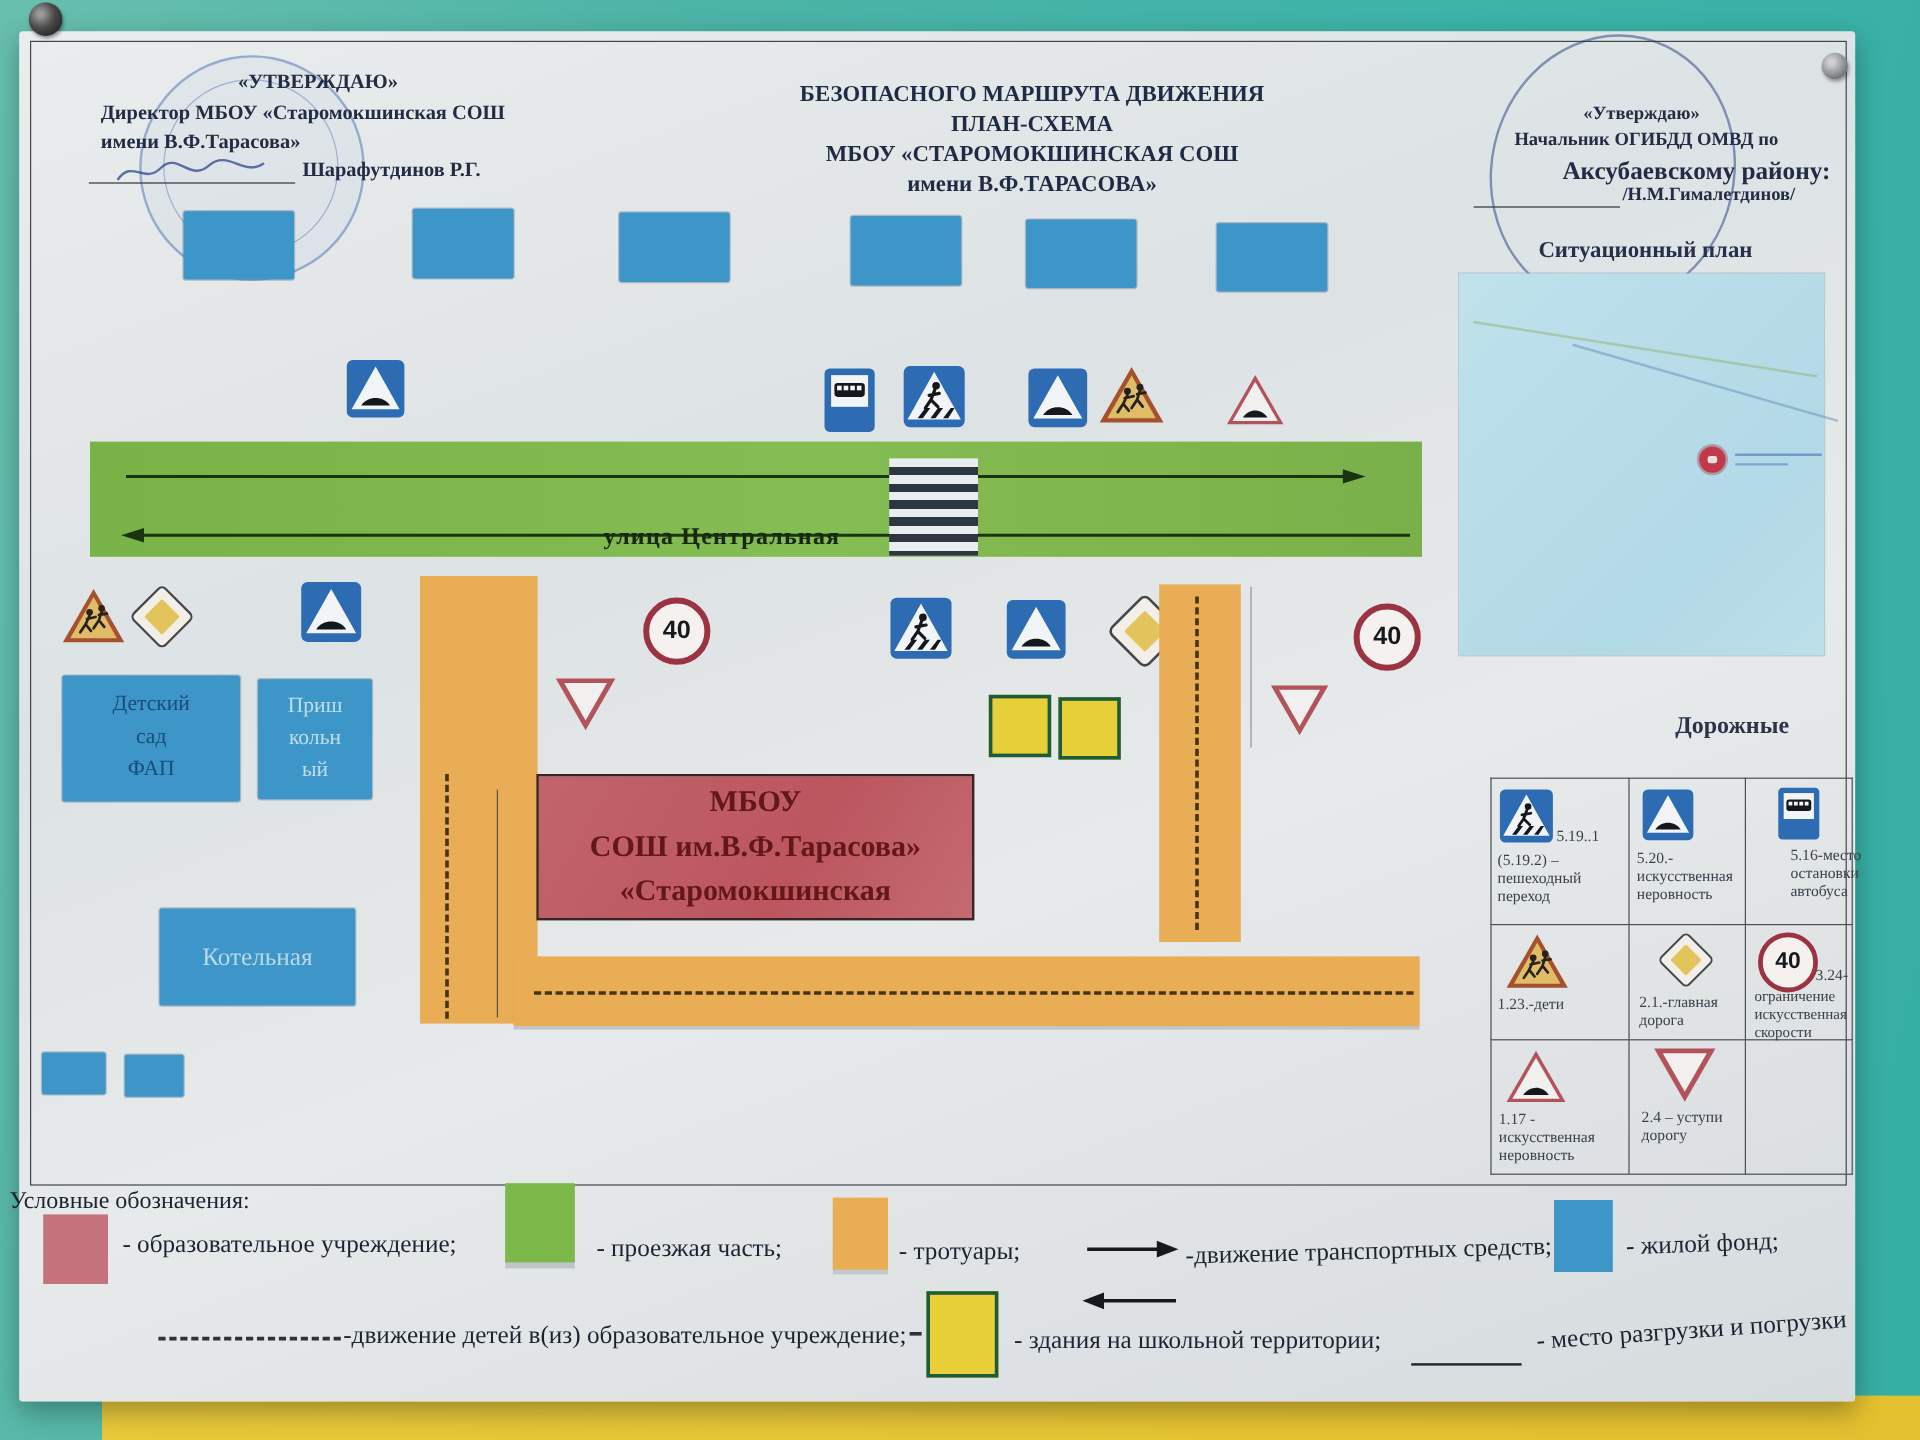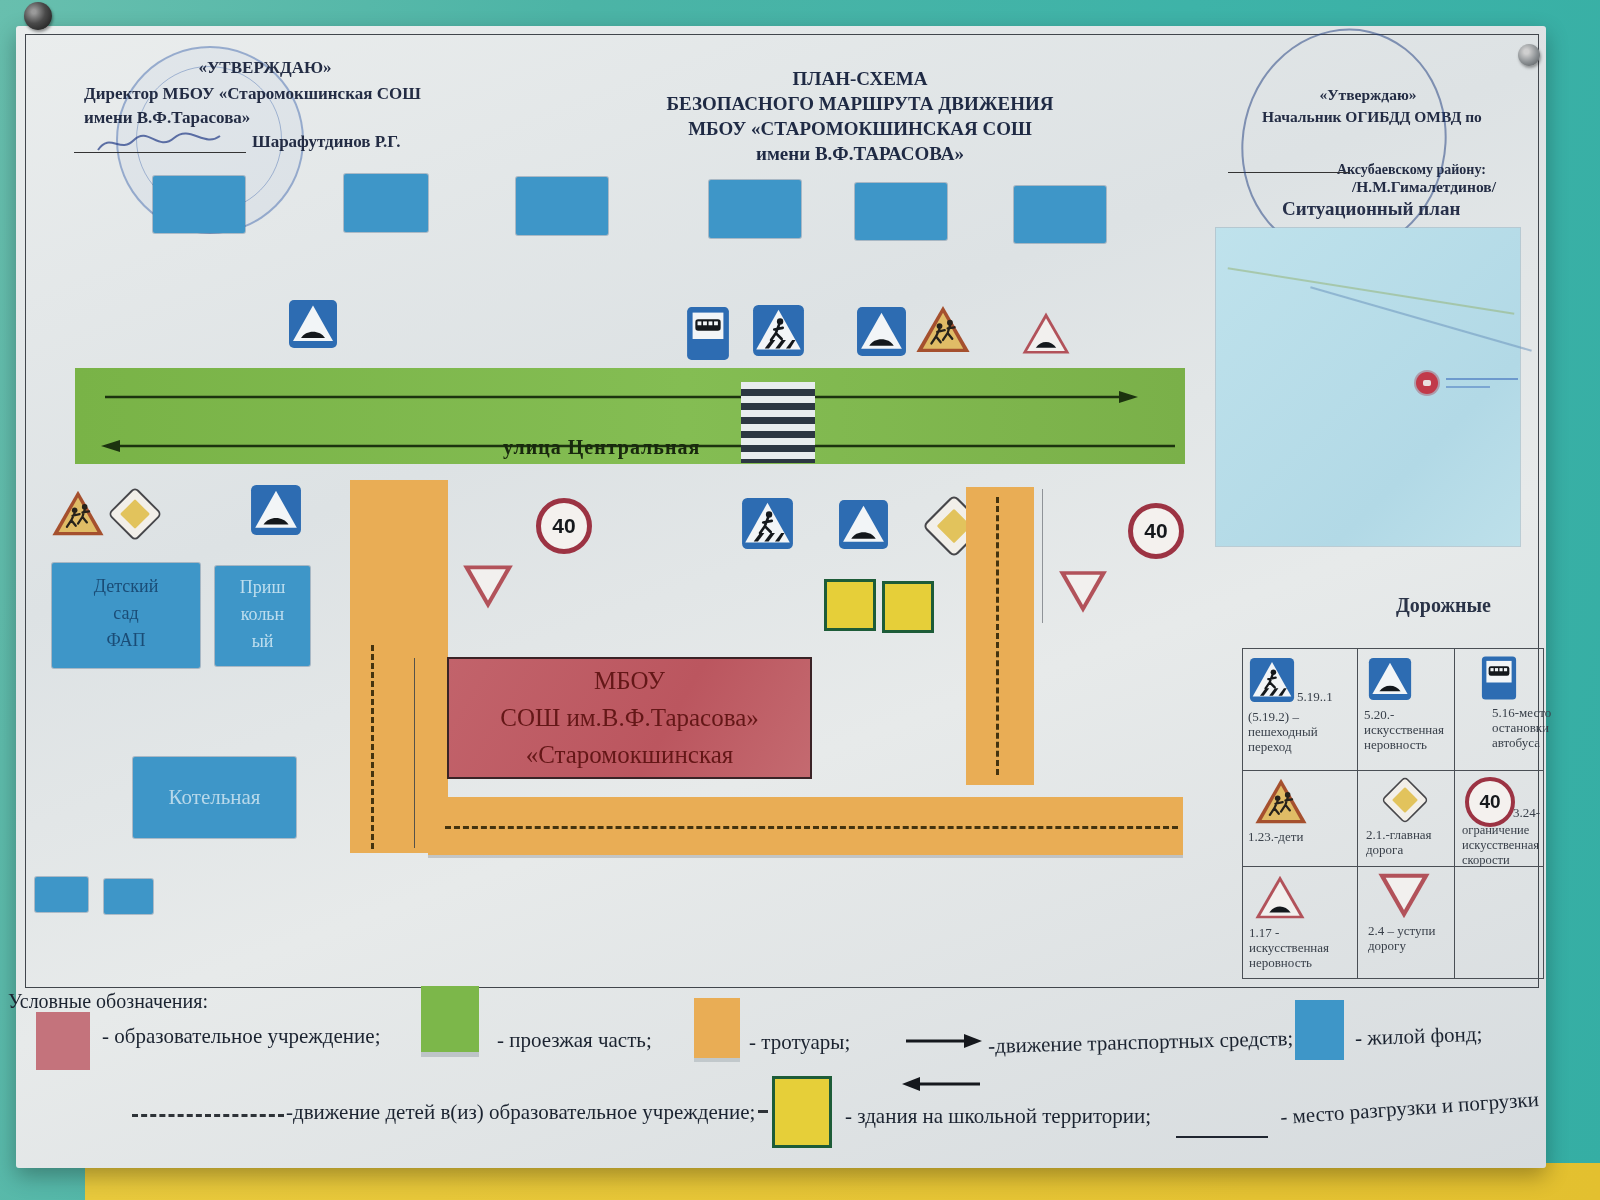--- a/index.html
+++ b/index.html
@@ -102,31 +102,31 @@
   <div class="txt ctr" style="left:150px;top:58px;width:230px;font-size:17px;">«УТВЕРЖДАЮ»</div>
   <div class="txt" style="left:84px;top:84px;font-size:17px;">Директор МБОУ «Старомокшинская СОШ</div>
   <div class="txt" style="left:84px;top:108px;font-size:17px;">имени В.Ф.Тарасова»</div>
   <svg class="a" style="left:92px;top:126px;width:150px;height:32px" viewBox="0 0 150 32">
     <path d="M6 24 C18 6 28 28 42 14 S66 26 82 12 S112 22 128 10" stroke="rgba(45,70,140,.75)" stroke-width="2" fill="none"></path>
   </svg>
   <div class="a" style="left:74px;top:152px;width:172px;border-bottom:1.5px solid #333;"></div>
   <div class="txt" style="left:252px;top:132px;font-size:17px;">Шарафутдинов Р.Г.</div>
 
   <div class="a ctr" style="left:610px;top:66px;width:500px;font-family:'Liberation Serif',serif;font-weight:bold;color:#1f2a44;font-size:19px;line-height:25px;">
+    <div>БЕЗОПАСНОГО МАРШРУТА  ДВИЖЕНИЯ</div>
     <div>ПЛАН-СХЕМА</div>
-    <div>БЕЗОПАСНОГО МАРШРУТА  ДВИЖЕНИЯ</div>
     <div>МБОУ «СТАРОМОКШИНСКАЯ СОШ</div>
     <div>имени В.Ф.ТАРАСОВА»</div>
   </div>
 
   <div class="txt ctr" style="left:1298px;top:86px;width:140px;font-size:15.5px;">«Утверждаю»</div>
   <div class="txt" style="left:1262px;top:108px;font-size:15.5px;">Начальник ОГИБДД ОМВД по</div>
-  <div class="txt" style="left:1337px;top:130px;font-size:14px;margin-top:32px;">Аксубаевскому району:</div>
+  <div class="txt" style="left:1302px;top:130px;font-size:21px;">Аксубаевскому району:</div>
   <div class="a" style="left:1228px;top:172px;width:122px;border-bottom:1.5px solid #333;"></div>
-  <div class="txt" style="left:1352px;top:154px;font-size:15.5px;margin-top:24px;">/Н.М.Гималетдинов/</div>
+  <div class="txt" style="left:1352px;top:154px;font-size:15.5px;">/Н.М.Гималетдинов/</div>
   <div class="a" style="left:1242px;top:28px;width:200px;height:225px;border:2px solid rgba(30,60,125,.5);border-radius:50%;transform:rotate(13deg);"></div>
 
   <div class="txt" style="left:1282px;top:198px;font-size:19px;font-weight:bold;color:#27304a;">Ситуационный план</div>
   <div class="a" style="left:1216px;top:228px;width:304px;height:318px;background:linear-gradient(135deg,#bfe2ec,#b2d9e6 70%,#bde0ea);box-shadow:0 0 0 1px rgba(120,160,180,.4);">
     <div class="a" style="left:10px;top:62px;width:290px;border-top:2px solid rgba(150,180,120,.55);transform:rotate(9deg);"></div>
     <div class="a" style="left:90px;top:90px;width:230px;border-top:2px solid rgba(110,150,190,.55);transform:rotate(16deg);"></div>
     <div class="a" style="left:200px;top:144px;width:22px;height:22px;border-radius:50%;background:#c13a4a;box-shadow:0 0 0 2px rgba(160,40,60,.35);">
       <div class="a" style="left:7px;top:8px;width:8px;height:6px;background:#eadfe0;border-radius:2px;"></div>
     </div>
     <div class="a" style="left:230px;top:150px;width:72px;border-top:2px solid rgba(40,90,180,.5);"></div>
@@ -219,21 +219,21 @@
     <div>сад</div>
     <div>ФАП</div>
   </div>
 
   <div class="bld ctr" style="left:215px;top:566px;width:95px;height:100px;font-size:18px;line-height:27px;color:rgba(212,234,245,.85);padding-top:8px;box-sizing:border-box;">
     <div>Приш</div>
     <div>кольн</div>
     <div>ый</div>
   </div>
 
-  <div class="a ctr" style="left:447px;top:645px;width:365px;height:122px;background:linear-gradient(120deg,#c2636b,#bb565f 60%,#c46a70);border:2px solid #3a2326;box-sizing:border-box;font-weight:normal;font-size:25px;line-height:37px;color:#641717;padding-top:3px;margin-top:12px;">
+  <div class="a ctr" style="left:447px;top:645px;width:365px;height:122px;background:linear-gradient(120deg,#c2636b,#bb565f 60%,#c46a70);border:2px solid #3a2326;box-sizing:border-box;font-weight:bold;font-size:25px;line-height:37px;color:#641717;padding-top:3px;">
     <div>МБОУ</div>
     <div>СОШ им.В.Ф.Тарасова»</div>
     <div>«Старомокшинская</div>
   </div>
 
   <div class="bld" style="left:133px;top:757px;width:163px;height:81px;display:flex;align-items:center;justify-content:center;font-size:21px;color:rgba(205,228,240,.85);">
     <span>Котельная</span>
   </div>
 
   <div class="bld" style="left:35px;top:877px;width:53px;height:35px;"></div>

